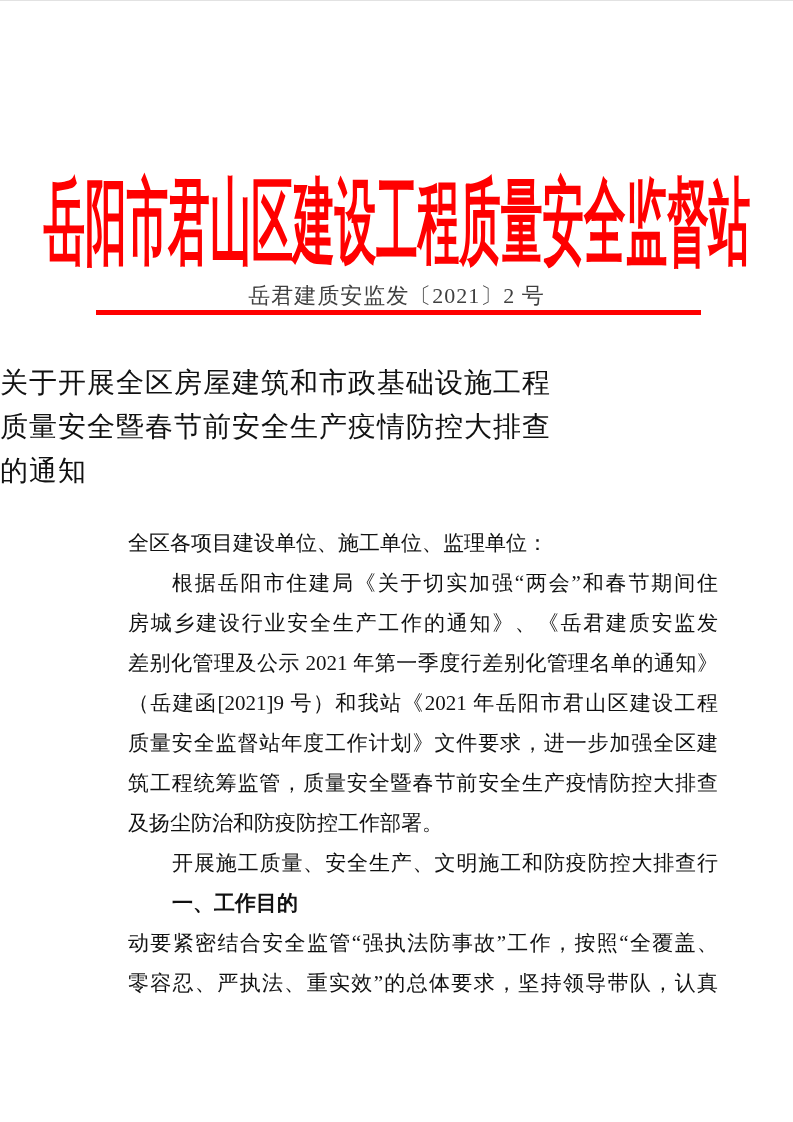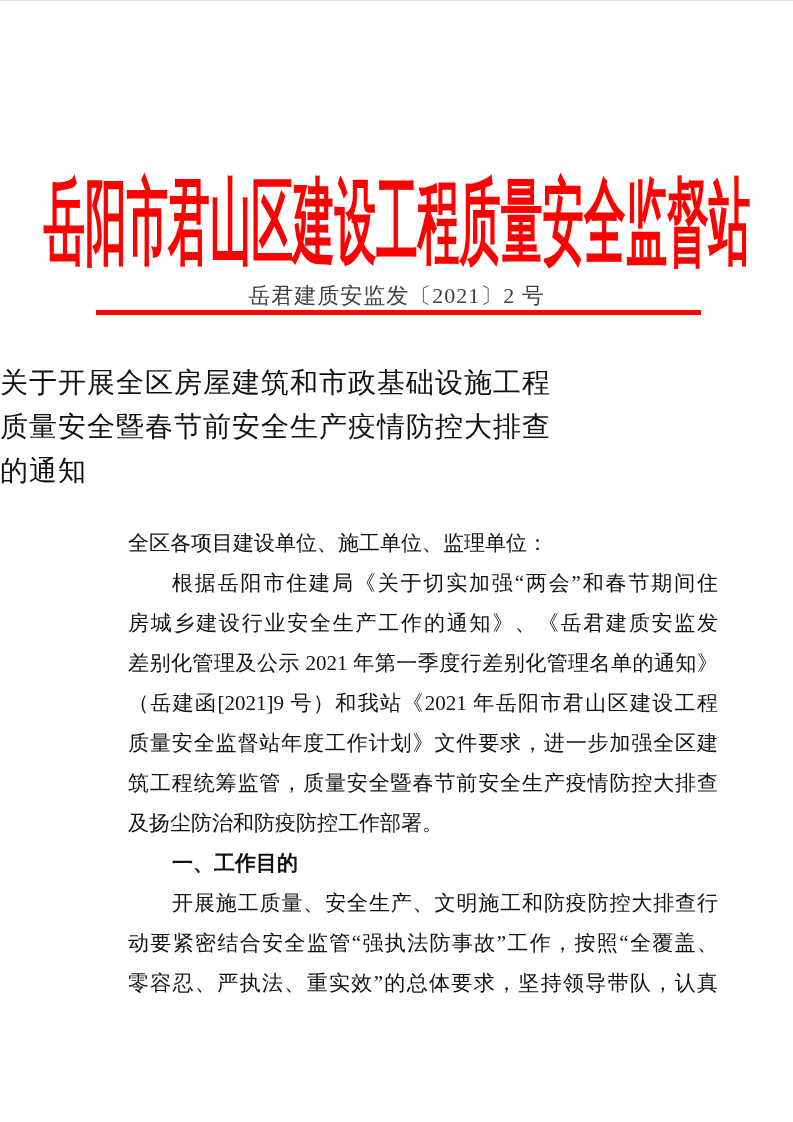--- a/index.html
+++ b/index.html
@@ -122,19 +122,19 @@
 
   <div class="doc-body">
       <div class="line">全区各项目建设单位、施工单位、监理单位：</div>
       <div class="line indent just">根据岳阳市住建局《关于切实加强“两会”和春节期间住</div>
       <div class="line just">房城乡建设行业安全生产工作的通知》、《岳君建质安监发</div>
       <div class="line just">差别化管理及公示 2021 年第一季度行差别化管理名单的通知》</div>
       <div class="line just">（岳建函[2021]9 号）和我站《2021 年岳阳市君山区建设工程</div>
       <div class="line just">质量安全监督站年度工作计划》文件要求，进一步加强全区建</div>
       <div class="line just">筑工程统筹监管，质量安全暨春节前安全生产疫情防控大排查</div>
       <div class="line">及扬尘防治和防疫防控工作部署。</div>
+      <div class="line indent just">开展施工质量、安全生产、文明施工和防疫防控大排查行</div>
       <div class="line indent bold">一、工作目的</div>
-      <div class="line indent just">开展施工质量、安全生产、文明施工和防疫防控大排查行</div>
       <div class="line just">动要紧密结合安全监管“强执法防事故”工作，按照“全覆盖、</div>
       <div class="line just">零容忍、严执法、重实效”的总体要求，坚持领导带队，认真</div>
     </div>
 
 </div>
 
 </body></html>

